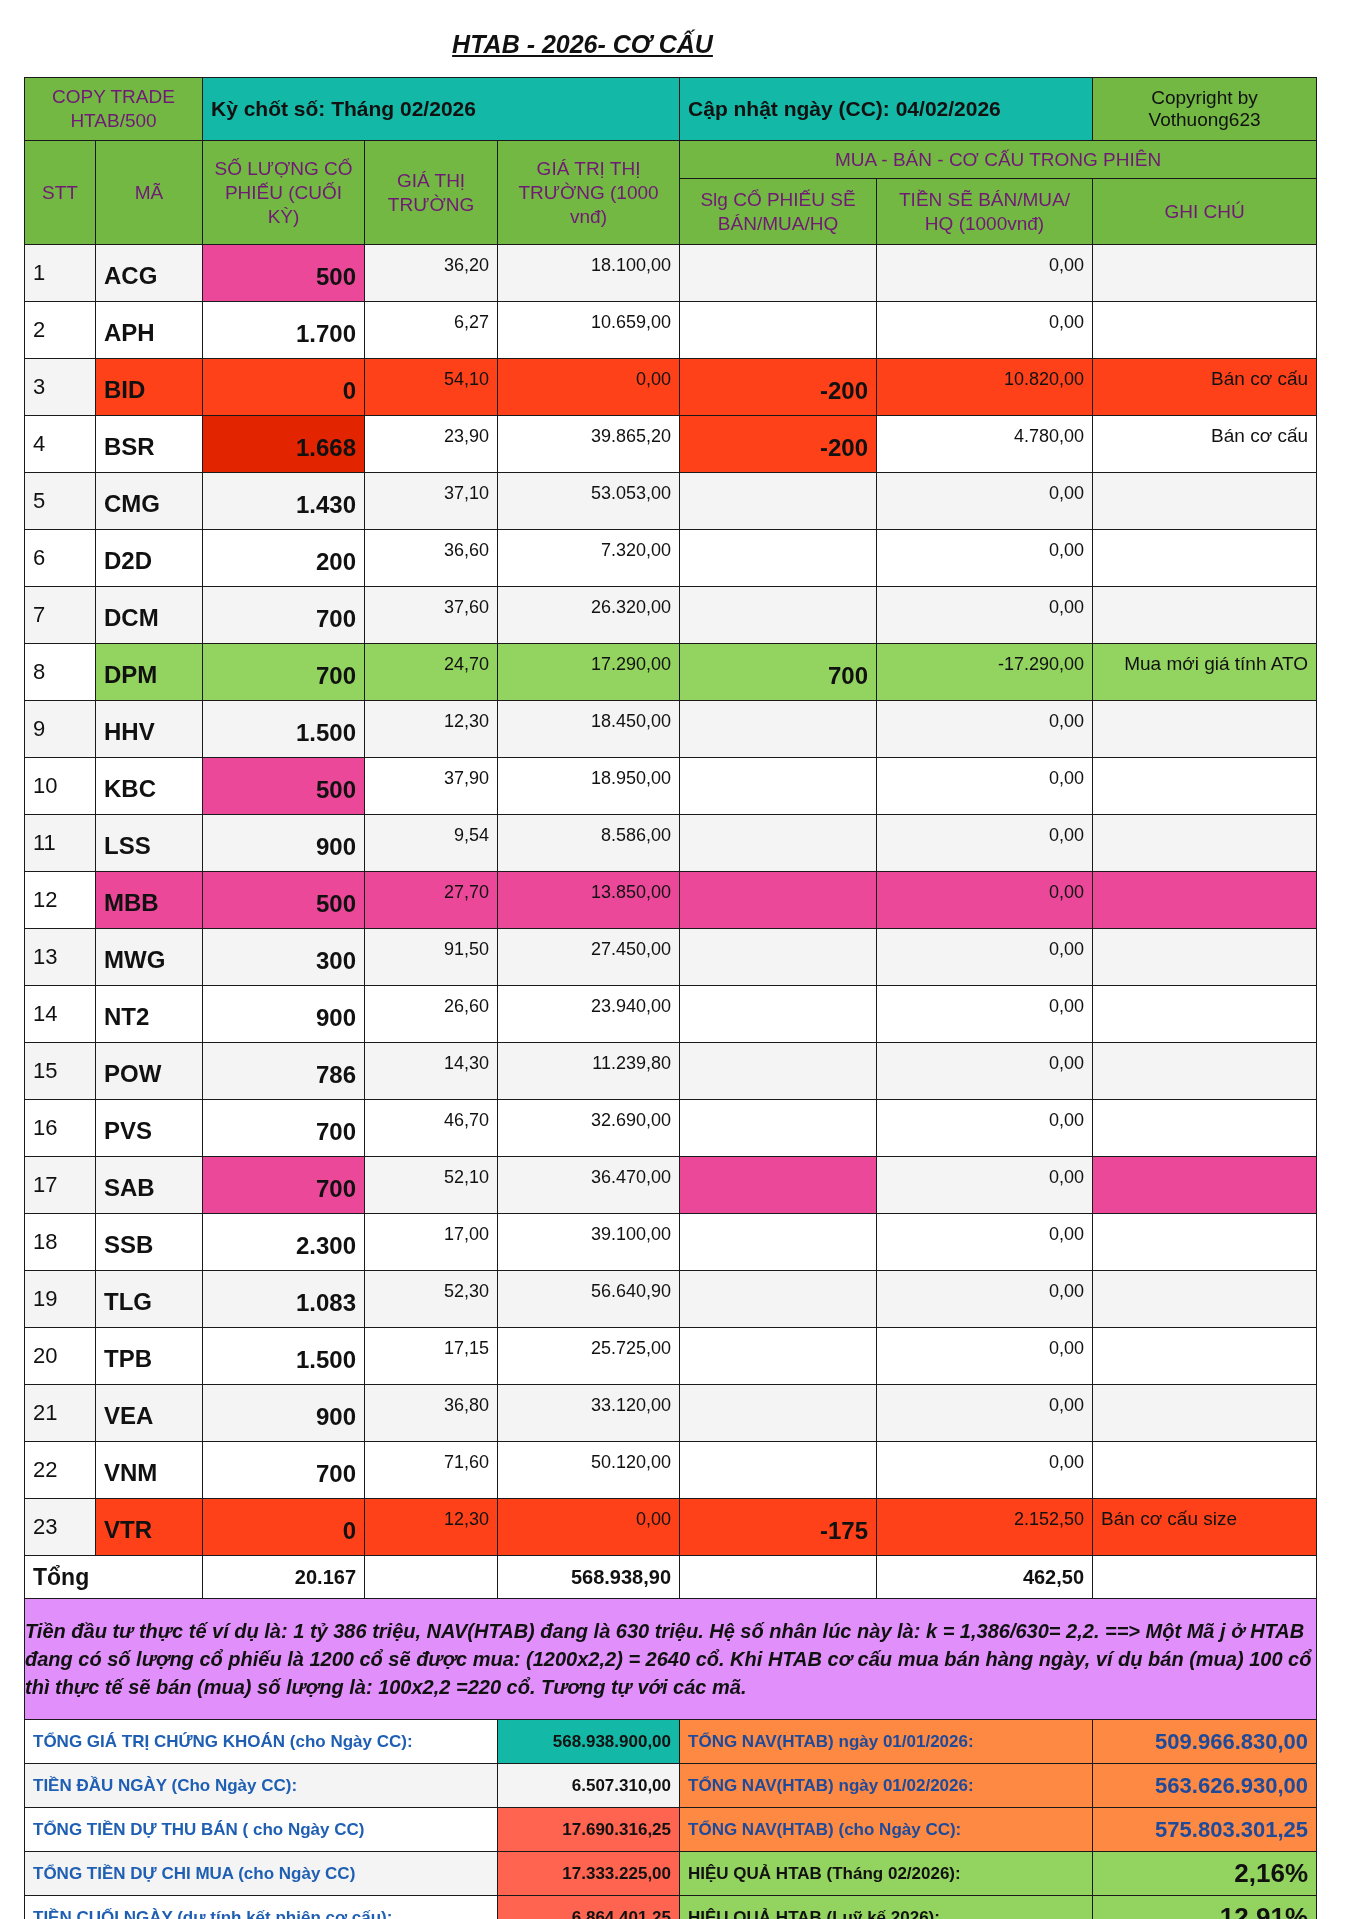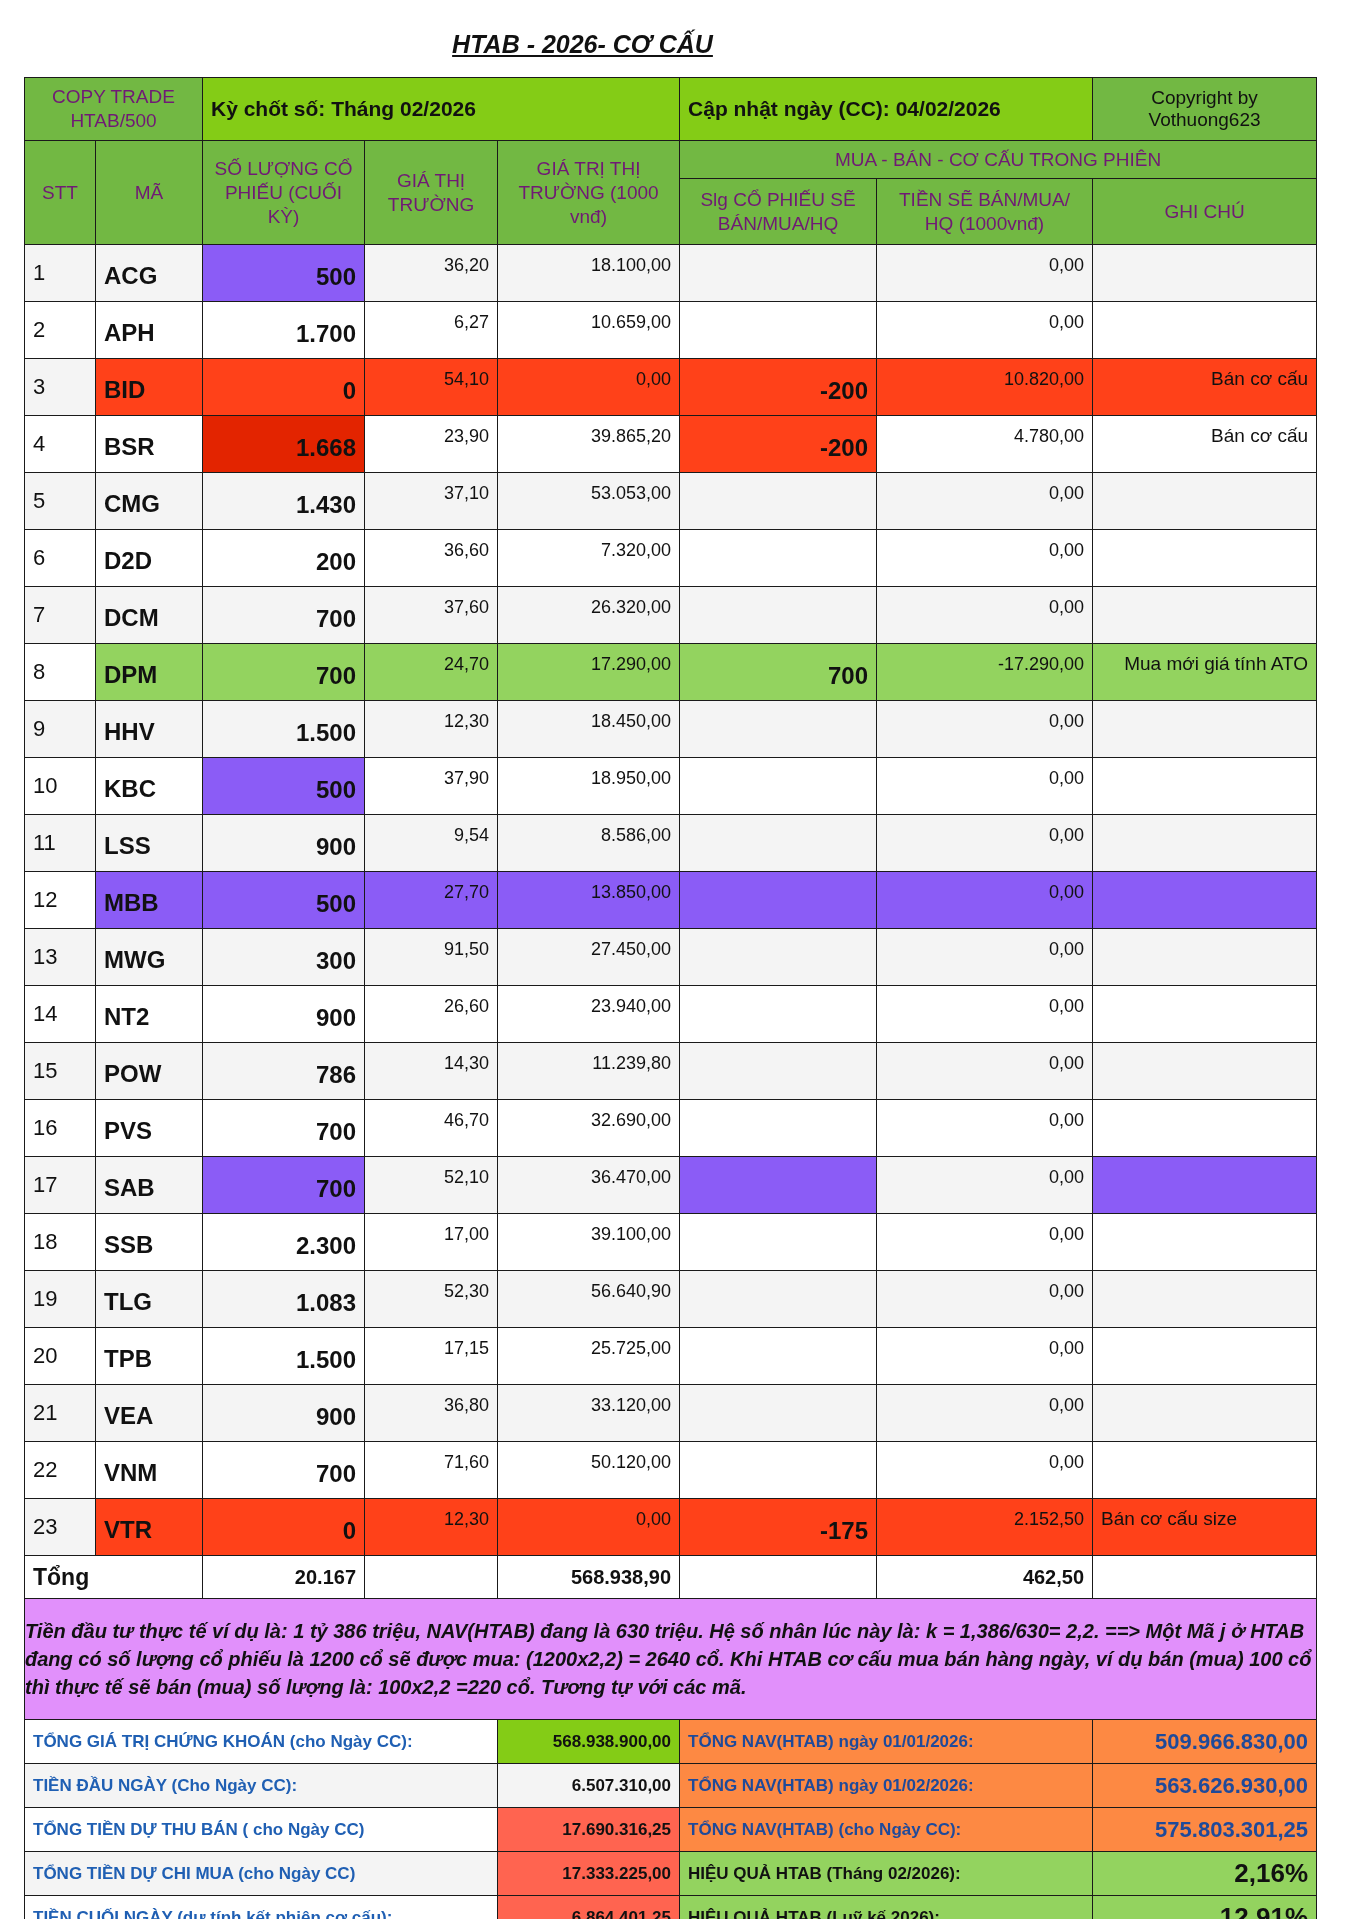--- a/index.html
+++ b/index.html
@@ -1,34 +1,34 @@
 <!DOCTYPE html>
 <html><head>
 <meta charset="utf-8">
 <style>
   html, body { margin: 0; padding: 0; background: #ffffff; }
   body { width: 1346px; height: 1919px; position: relative; font-family: "Liberation Sans", sans-serif; color: #111; overflow: hidden; }
   .title { position: absolute; top: 30px; left: 0; width: 1165px; text-align: center; font-size: 25px; font-weight: bold; font-style: italic; text-decoration: underline; color: #111; }
   table.main { position: absolute; left: 24px; top: 77px; width: 1292px; border-collapse: collapse; table-layout: fixed; }
   table.main td, table.main th { border: 1.5px solid #1a1a1a; padding: 0 8px; overflow: hidden; white-space: nowrap; }
   .green { background: #72b843; }
-  .yellow { background: #84cc16; margin-top: 44px; }
+  .yellow { background: #14b8a6; margin-top: 44px; }
   .hdr { font-weight: normal; font-size: 19px; text-align: center; line-height: 24px; white-space: normal !important; color: #701a75; }
   .top1 td { height: 62px; }
   .r-top { font-size: 21px; font-weight: bold; }
   .copyright { font-size: 19px; font-weight: normal; text-align: center; line-height: 22px; white-space: normal !important; }
   tr.data td { height: 46px; font-size: 18px; }
   tr.data td.stt { font-size: 22px; text-align: left; vertical-align: middle; }
   tr.data td.ma { font-size: 24px; font-weight: bold; vertical-align: middle; padding-top: 6px; }
   tr.data td.num { text-align: right; vertical-align: top; padding-top: 10px; }
   tr.data td.bignum { text-align: right; font-size: 24px; font-weight: bold; vertical-align: middle; padding-top: 8px; }
   tr.data td.note { text-align: right; vertical-align: top; padding-top: 9px; font-size: 19px; }
   tr.data td.note.left { text-align: left; }
   .alt { background: #f4f4f4; }
-  .gray { background: #8b5cf6; }
+  .gray { background: #ec4899; }
   .white { background: #ffffff; }
   .red { background: #ff4119; }
   .dred { background: #e32400; }
   .lgreen { background: #93d35f; }
   tr.total td { height: 42px; font-size: 20px; font-weight: bold; text-align: right; }
   tr.total td.lbl { text-align: left; font-size: 23px; }
   .purple { background: #e190fb; }
   .purple-text { font-size: 20px; font-weight: bold; font-style: italic; line-height: 28px; white-space: normal !important; padding: 10px 0 !important; height: 100px; }
   tr.sum td { height: 43px; }
   .sumlbl { color: #1f5fb3; font-weight: bold; font-size: 17px; }

